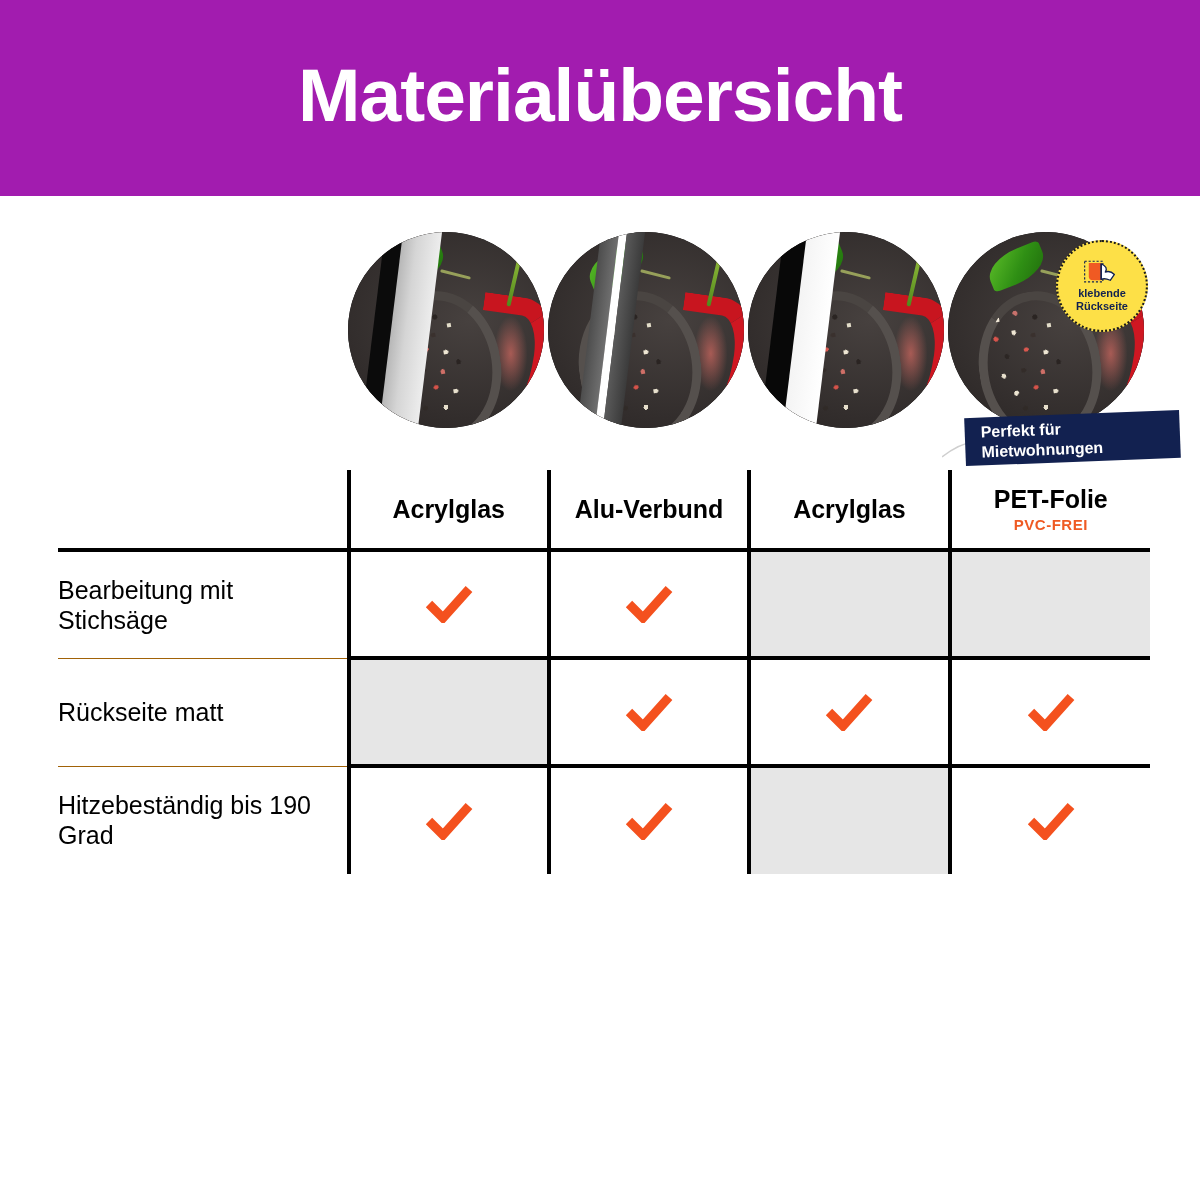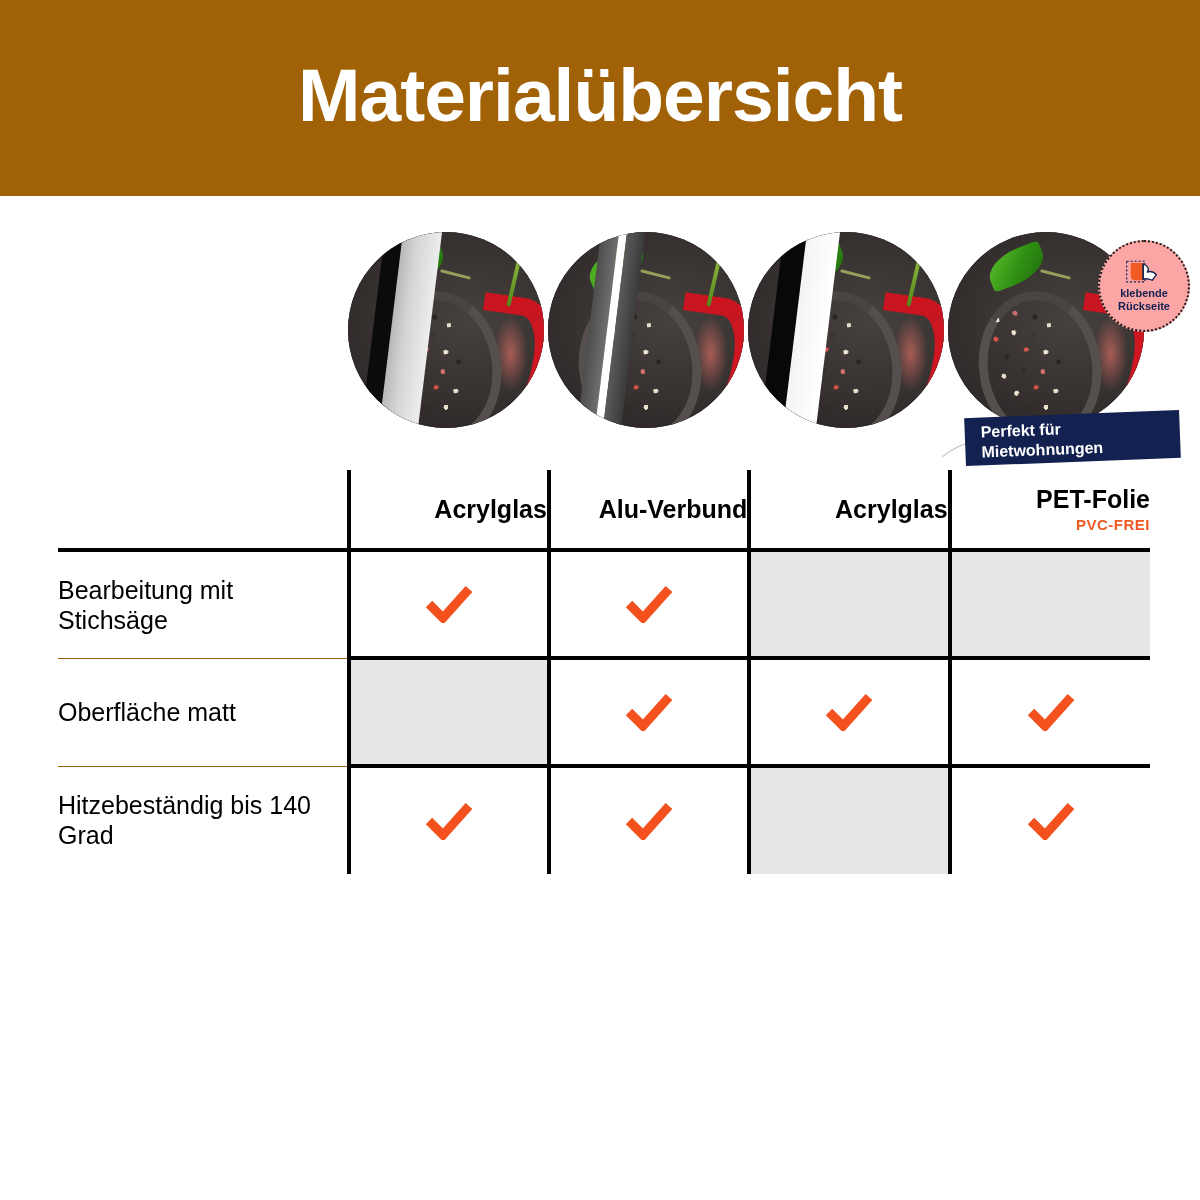--- a/index.html
+++ b/index.html
@@ -7,21 +7,21 @@
   body {
     font-family:"Liberation Sans", sans-serif;
     background:#ffffff;
     position:relative;
     overflow:hidden;
   }
 
   
   .header {
     position:absolute; left:0; top:0; width:1200px; height:196px;
-    background:#a16207;
+    background:#a21caf;
     display:flex; align-items:center; justify-content:center;
   }
   .header-title {
     color:#ffffff;
     font-size:75px;
     font-weight:bold;
     letter-spacing:-1px;
     line-height:1;
     padding-bottom:6px;
   }
@@ -153,24 +153,24 @@
   }
   .edge-foam-dark {
     left:12%; width:12%;
     background:#080808;
     transform:skewX(-7deg);
   }
 
   
   .sticker-badge {
     position:absolute;
-    left:1098px; top:240px;
+    left:1056px; top:240px;
     width:92px; height:92px;
     border-radius:50%;
-    background:#fca5a5;
+    background:#fde047;
     border:2px dotted #1c1c1c;
     display:flex; flex-direction:column;
     align-items:center; justify-content:center;
     z-index:6;
   }
   .sticker-icon { width:38px; height:26px; margin-bottom:2px; }
   .sticker-badge .badge-line {
     font-size:11px; font-weight:bold; color:#122150;
     line-height:1.15; text-align:center;
   }
@@ -203,21 +203,21 @@
   .tbl col.c-label { width:290px; }
   .tbl col.c-mat   { width:200px; }
 
   .tbl th, .tbl td { padding:0; }
 
   
   .hdr-blank { border:0; height:80px; }
   .hdr-cell {
     border-left:4px solid #000;
     height:80px;
-    text-align:right;
+    text-align:center;
     vertical-align:middle;
     font-size:25px;
     font-weight:bold;
     color:#000;
   }
   .hdr-cell .sub {
     display:block;
     font-size:15px;
     font-weight:bold;
     color:#ef5a23;
@@ -361,34 +361,34 @@
         <td class="cell"><svg class="check" viewBox="0 0 48 38">
               <path d="M4 19 L18 33 L44 4" fill="none" stroke="#f4511e" stroke-width="9" stroke-linecap="butt" stroke-linejoin="miter"></path>
             </svg></td>
         <td class="cell"><svg class="check" viewBox="0 0 48 38">
               <path d="M4 19 L18 33 L44 4" fill="none" stroke="#f4511e" stroke-width="9" stroke-linecap="butt" stroke-linejoin="miter"></path>
             </svg></td>
         <td class="cell off"></td>
         <td class="cell off"></td>
       </tr>
       <tr>
-        <td class="row-label">Oberfläche matt</td>
+        <td class="row-label">Rückseite matt</td>
         <td class="cell off"></td>
         <td class="cell"><svg class="check" viewBox="0 0 48 38">
               <path d="M4 19 L18 33 L44 4" fill="none" stroke="#f4511e" stroke-width="9" stroke-linecap="butt" stroke-linejoin="miter"></path>
             </svg></td>
         <td class="cell"><svg class="check" viewBox="0 0 48 38">
               <path d="M4 19 L18 33 L44 4" fill="none" stroke="#f4511e" stroke-width="9" stroke-linecap="butt" stroke-linejoin="miter"></path>
             </svg></td>
         <td class="cell"><svg class="check" viewBox="0 0 48 38">
               <path d="M4 19 L18 33 L44 4" fill="none" stroke="#f4511e" stroke-width="9" stroke-linecap="butt" stroke-linejoin="miter"></path>
             </svg></td>
       </tr>
       <tr class="last-row">
-        <td class="row-label">Hitzebeständig bis 140 Grad</td>
+        <td class="row-label">Hitzebeständig bis 190 Grad</td>
         <td class="cell"><svg class="check" viewBox="0 0 48 38">
               <path d="M4 19 L18 33 L44 4" fill="none" stroke="#f4511e" stroke-width="9" stroke-linecap="butt" stroke-linejoin="miter"></path>
             </svg></td>
         <td class="cell"><svg class="check" viewBox="0 0 48 38">
               <path d="M4 19 L18 33 L44 4" fill="none" stroke="#f4511e" stroke-width="9" stroke-linecap="butt" stroke-linejoin="miter"></path>
             </svg></td>
         <td class="cell off"></td>
         <td class="cell"><svg class="check" viewBox="0 0 48 38">
               <path d="M4 19 L18 33 L44 4" fill="none" stroke="#f4511e" stroke-width="9" stroke-linecap="butt" stroke-linejoin="miter"></path>
             </svg></td>

